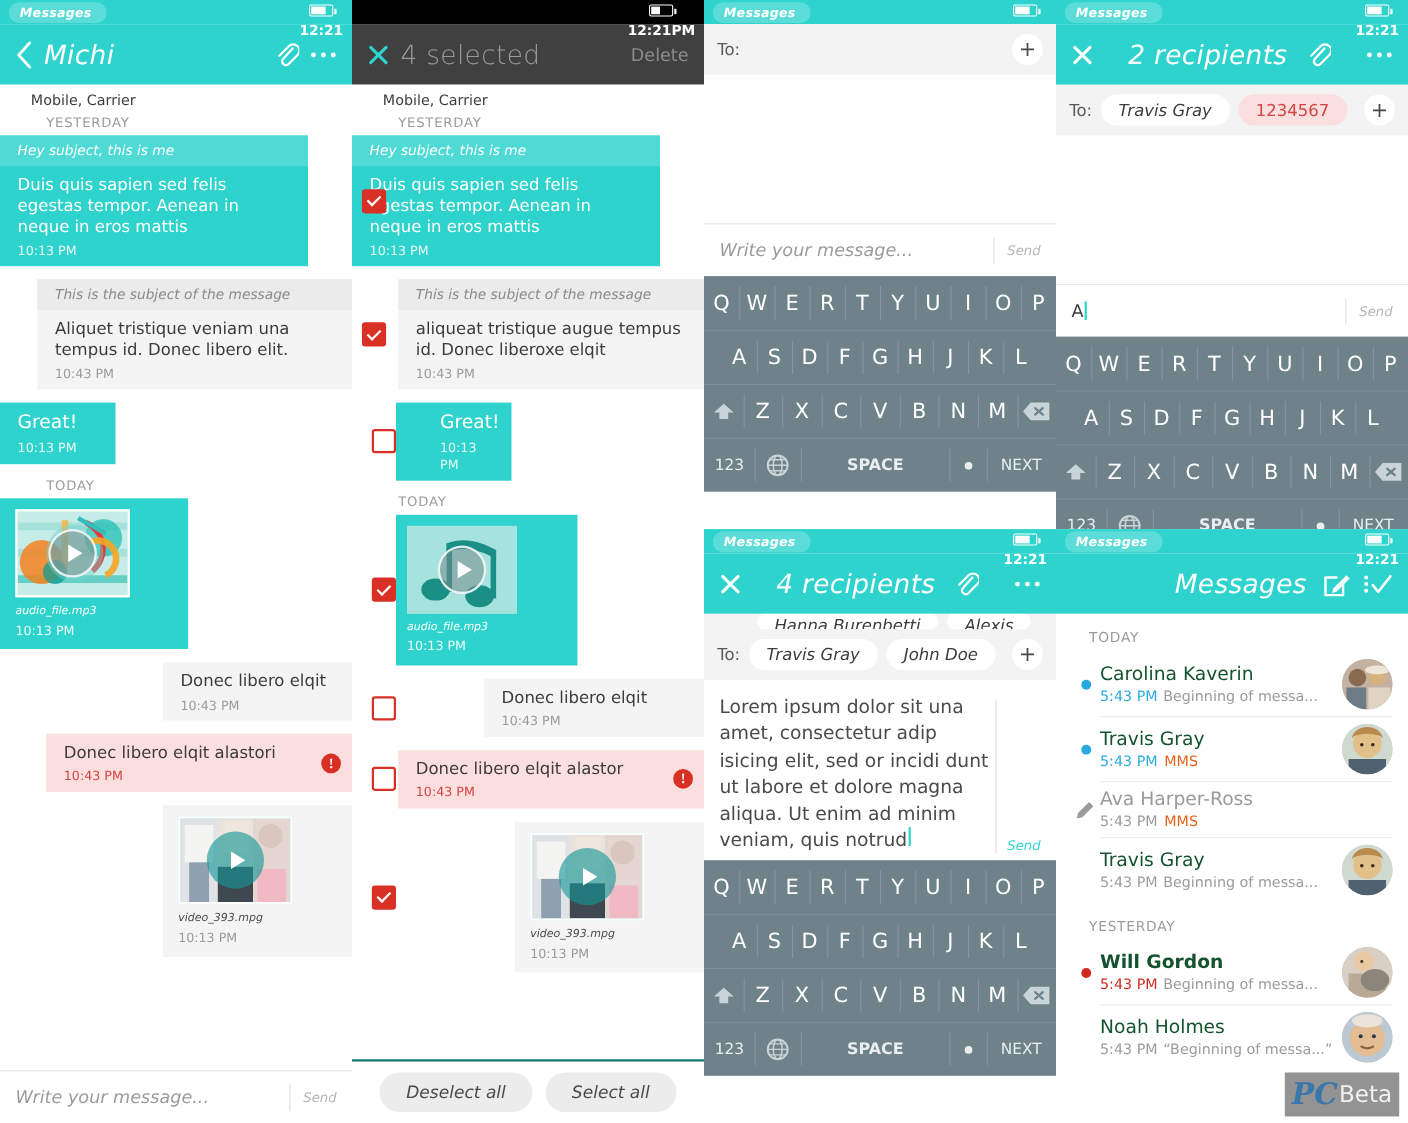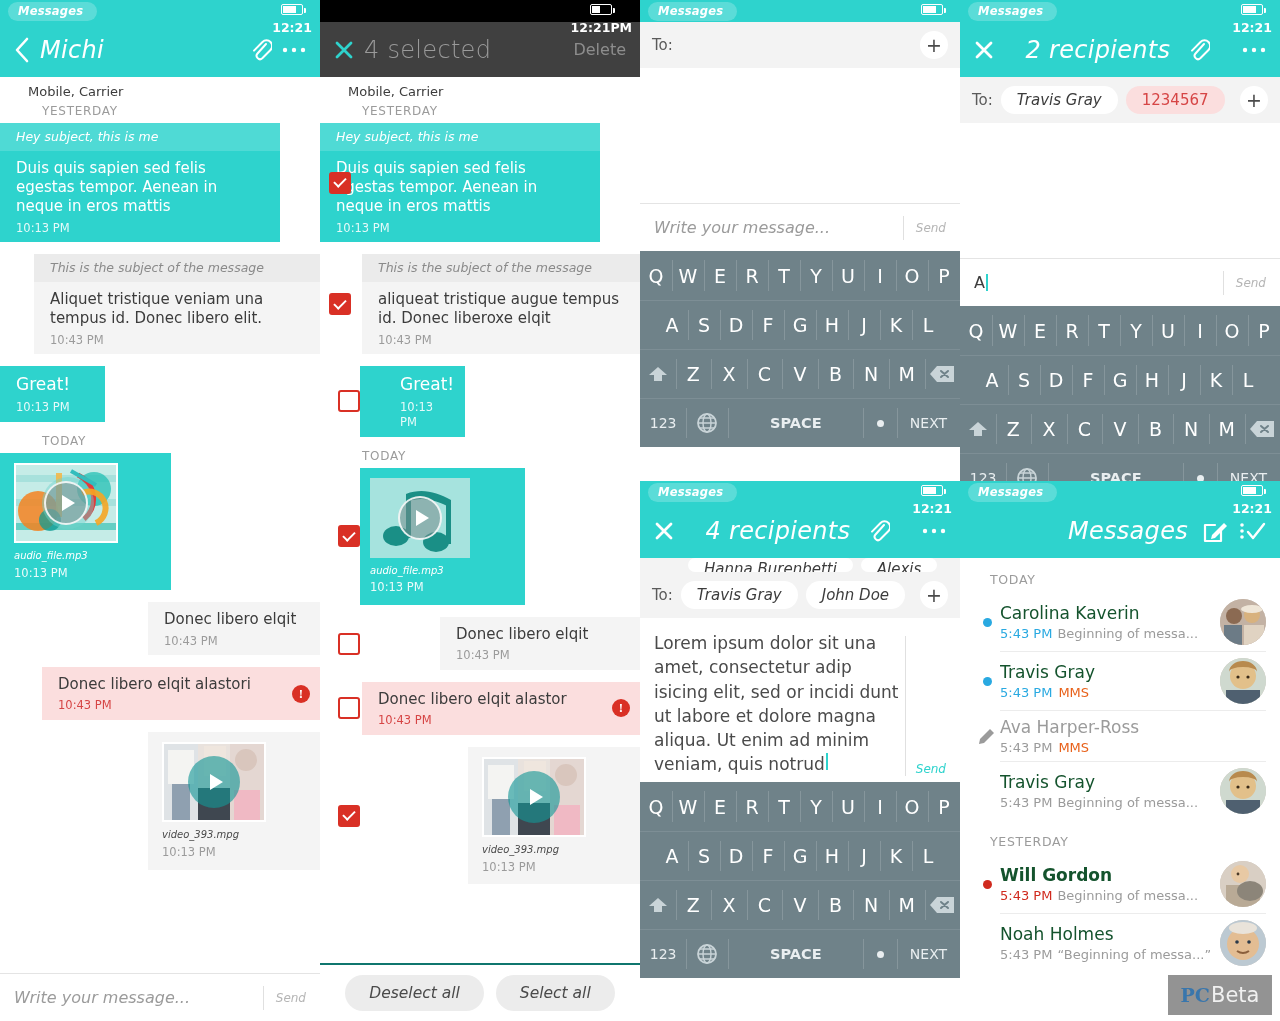--- a/index.html
+++ b/index.html
@@ -224,21 +224,21 @@
     width: 46px; height: 46px; border-radius: 50%; flex: 0 0 auto;
     overflow: hidden; position: relative; background: #cfc6bd;
   }
   .mdiv { height: 1px; background: #ececec; margin: 0 14px 0 40px; }
 
   .watermark {
     position: absolute; right: 8px; bottom: 6px; width: 104px; height: 40px;
     background: #8e8e8e; display: flex; align-items: center; justify-content: center;
     gap: 1px; opacity: .95;
   }
-  .watermark .wb { color: #2f6fa8; font-size: 19px; font-weight: 700; font-family: "DejaVu Serif", serif; }
+  .watermark .wb { color: #2f6fa8; font-size: 27px; font-weight: 700; font-family: "DejaVu Serif", serif; font-style: italic; }
   .watermark .wt { color: #f0f0f0; font-size: 21px; }
 </style>
 </head>
 <body>
 
 <div class="stage">
 
   <div class="panel p1">
     <div class="statusbar">
       <span class="sb-pill">Messages</span>

